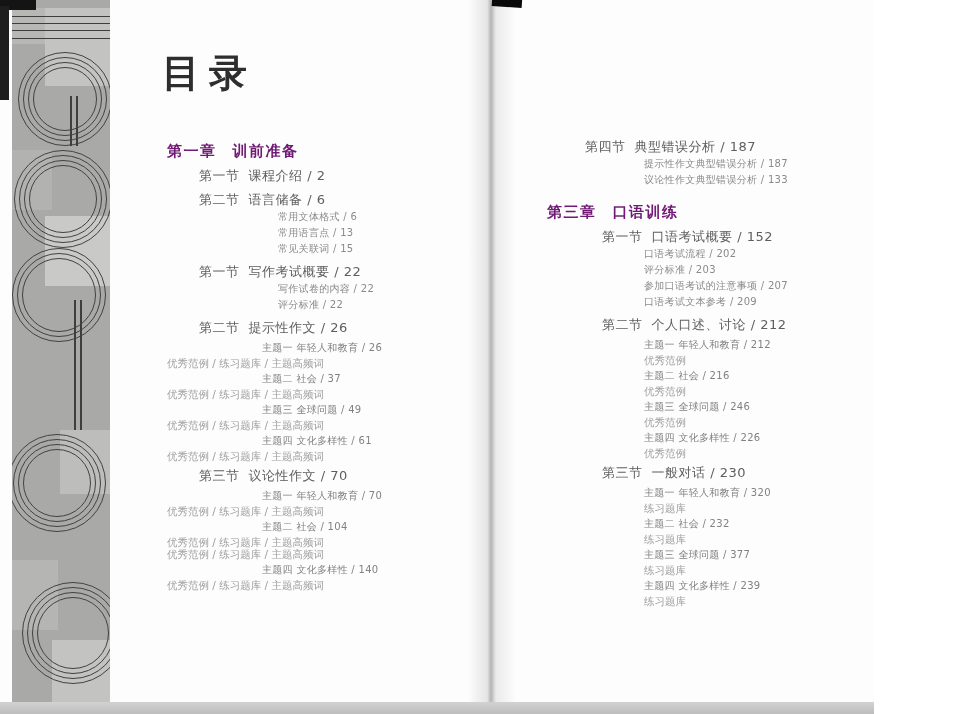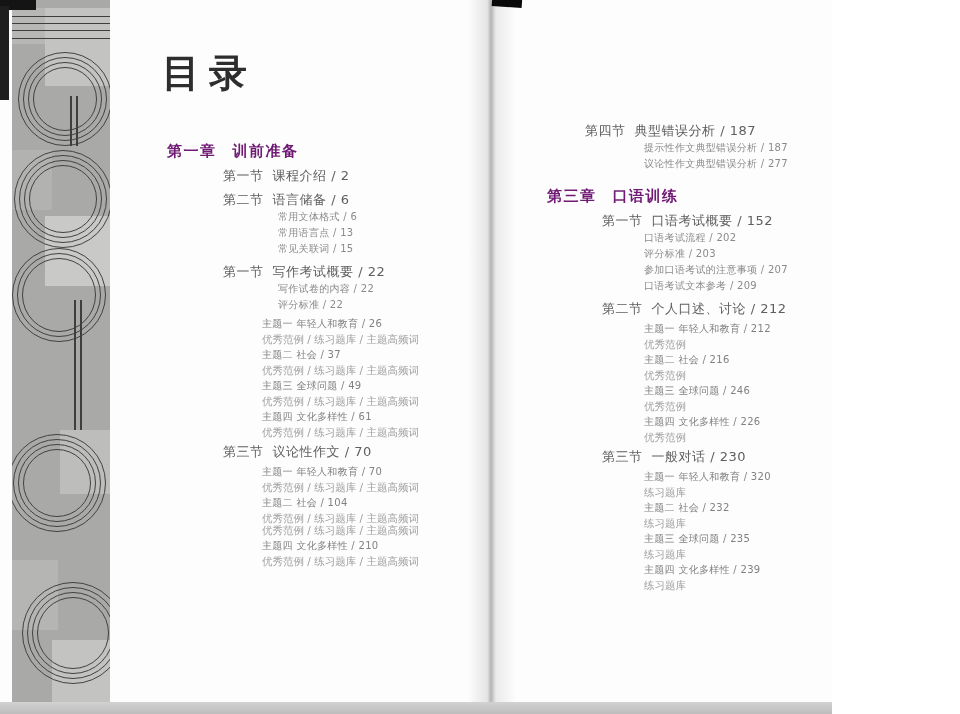--- a/index.html
+++ b/index.html
@@ -1,17 +1,17 @@
 <!DOCTYPE html>
 <html><head>
 <meta charset="utf-8">
 <style>
   html,body{margin:0;padding:0;background:#ffffff;}
   .stage{position:relative;width:832px;height:714px;background:#fdfdfd;overflow:hidden;
-         font-family:"DejaVu Sans",sans-serif;}
+         font-family:"DejaVu Sans",sans-serif;padding-left:42px;}
 
   
   .corner-tl{position:absolute;left:0;top:0;width:36px;height:10px;background:#141414;}
   .edge-left{position:absolute;left:0;top:6px;width:9px;height:94px;background:#1e1e1e;}
   .gutter-wedge{position:absolute;left:492px;top:-4px;width:30px;height:11px;background:#0a0a0a;transform:rotate(4deg);}
   .bottom-strip{position:absolute;left:0;top:702px;width:960px;height:12px;
                 background:linear-gradient(180deg,#d2d2d2,#bdbdbd);}
 
   
   .spine{position:absolute;left:12px;top:0;width:98px;height:703px;background:#a9a9a8;overflow:hidden;}
@@ -33,30 +33,30 @@
   
   .gutter{position:absolute;left:468px;top:0;width:48px;height:703px;
           background:linear-gradient(90deg, rgba(150,150,150,0) 0%, rgba(140,140,140,0.22) 40%,
                       rgba(120,120,120,0.55) 48%, rgba(150,150,150,0.18) 58%, rgba(170,170,170,0) 100%);}
 
   
   .toc-title{position:absolute;left:162px;top:48px;font-size:38px;font-weight:900;color:#2e2e2e;
              letter-spacing:9px;font-family:"DejaVu Sans",sans-serif;}
   .toc{position:absolute;}
   .left-toc{left:167px;top:142px;width:312px;}
-  .right-toc{left:547px;top:122px;width:350px;}
+  .right-toc{left:547px;top:138px;width:350px;}
   .row{white-space:nowrap;}
   .toc > .row:first-child{margin-top:0;}
   .ch-row{font-size:15px;font-weight:bold;color:#701a75;margin-top:14px;height:20px;letter-spacing:1.5px;}
   .ch-label{margin-right:16px;}
-  .sec-row{font-size:13px;color:#5e5e5e;margin-top:5px;height:19px;margin-left:56px;letter-spacing:0.5px;}
+  .sec-row{font-size:13px;color:#5e5e5e;margin-top:5px;height:19px;margin-left:32px;letter-spacing:0.5px;}
   .sec-label{margin-right:9px;}
   .item-row{font-size:10px;color:#8a8a8a;height:16px;margin-left:111px;letter-spacing:0.3px;}
   .item-row.theme{margin-left:95px;margin-top:3px;color:#818181;}
-  .note-row{font-size:10.5px;color:#9d9d9d;height:12px;margin-left:95px;}
+  .note-row{font-size:10.5px;color:#9d9d9d;height:12px;}
   .right-toc .sec-row{margin-left:55px;}
   .right-toc .sec-row.cont{margin-left:38px;}
   .right-toc .item-row{margin-left:97px;}
   .right-toc .item-row.theme{margin-left:97px;}
   .right-toc .note-row{margin-left:97px;}
 </style>
 </head>
 <body>
 
 <div class="stage">
@@ -108,64 +108,65 @@
   <div class="toc left-toc" id="left-toc">
       <div class="row ch-row"><span class="ch-label">第一章</span><span class="ch-title">训前准备</span></div>
       <div class="row sec-row"><span class="sec-label">第一节</span><span class="sec-title">课程介绍 / 2</span></div>
       <div class="row sec-row"><span class="sec-label">第二节</span><span class="sec-title">语言储备 / 6</span></div>
       <div class="row item-row"><span class="item-text">常用文体格式 / 6</span></div>
       <div class="row item-row"><span class="item-text">常用语言点 / 13</span></div>
       <div class="row item-row"><span class="item-text">常见关联词 / 15</span></div>
       <div class="row sec-row"><span class="sec-label">第一节</span><span class="sec-title">写作考试概要 / 22</span></div>
       <div class="row item-row"><span class="item-text">写作试卷的内容 / 22</span></div>
       <div class="row item-row"><span class="item-text">评分标准 / 22</span></div>
+      <div class="row sec-row"><span class="sec-label">第二节</span><span class="sec-title">提示性作文 / 26</span></div>
       <div class="row item-row theme"><span class="item-text">主题一 年轻人和教育 / 26</span></div>
       <div class="row note-row"><span class="note-text">优秀范例 / 练习题库 / 主题高频词</span></div>
       <div class="row item-row theme"><span class="item-text">主题二 社会 / 37</span></div>
       <div class="row note-row"><span class="note-text">优秀范例 / 练习题库 / 主题高频词</span></div>
       <div class="row item-row theme"><span class="item-text">主题三 全球问题 / 49</span></div>
       <div class="row note-row"><span class="note-text">优秀范例 / 练习题库 / 主题高频词</span></div>
       <div class="row item-row theme"><span class="item-text">主题四 文化多样性 / 61</span></div>
       <div class="row note-row"><span class="note-text">优秀范例 / 练习题库 / 主题高频词</span></div>
       <div class="row sec-row"><span class="sec-label">第三节</span><span class="sec-title">议论性作文 / 70</span></div>
       <div class="row item-row theme"><span class="item-text">主题一 年轻人和教育 / 70</span></div>
       <div class="row note-row"><span class="note-text">优秀范例 / 练习题库 / 主题高频词</span></div>
       <div class="row item-row theme"><span class="item-text">主题二 社会 / 104</span></div>
       <div class="row note-row"><span class="note-text">优秀范例 / 练习题库 / 主题高频词</span></div>
       <div class="row note-row"><span class="note-text">优秀范例 / 练习题库 / 主题高频词</span></div>
-      <div class="row item-row theme"><span class="item-text">主题四 文化多样性 / 210</span></div>
+      <div class="row item-row theme"><span class="item-text">主题四 文化多样性 / 140</span></div>
       <div class="row note-row"><span class="note-text">优秀范例 / 练习题库 / 主题高频词</span></div>
     </div>
 
   <div class="gutter"></div>
   <div class="toc right-toc" id="right-toc">
       <div class="row sec-row cont"><span class="sec-label">第四节</span><span class="sec-title">典型错误分析 / 187</span></div>
       <div class="row item-row"><span class="item-text">提示性作文典型错误分析 / 187</span></div>
-      <div class="row item-row"><span class="item-text">议论性作文典型错误分析 / 277</span></div>
+      <div class="row item-row"><span class="item-text">议论性作文典型错误分析 / 133</span></div>
       <div class="row ch-row"><span class="ch-label">第三章</span><span class="ch-title">口语训练</span></div>
       <div class="row sec-row"><span class="sec-label">第一节</span><span class="sec-title">口语考试概要 / 152</span></div>
       <div class="row item-row"><span class="item-text">口语考试流程 / 202</span></div>
       <div class="row item-row"><span class="item-text">评分标准 / 203</span></div>
       <div class="row item-row"><span class="item-text">参加口语考试的注意事项 / 207</span></div>
       <div class="row item-row"><span class="item-text">口语考试文本参考 / 209</span></div>
       <div class="row sec-row"><span class="sec-label">第二节</span><span class="sec-title">个人口述、讨论 / 212</span></div>
       <div class="row item-row theme"><span class="item-text">主题一 年轻人和教育 / 212</span></div>
       <div class="row note-row"><span class="note-text">优秀范例</span></div>
       <div class="row item-row theme"><span class="item-text">主题二 社会 / 216</span></div>
       <div class="row note-row"><span class="note-text">优秀范例</span></div>
       <div class="row item-row theme"><span class="item-text">主题三 全球问题 / 246</span></div>
       <div class="row note-row"><span class="note-text">优秀范例</span></div>
       <div class="row item-row theme"><span class="item-text">主题四 文化多样性 / 226</span></div>
       <div class="row note-row"><span class="note-text">优秀范例</span></div>
       <div class="row sec-row"><span class="sec-label">第三节</span><span class="sec-title">一般对话 / 230</span></div>
       <div class="row item-row theme"><span class="item-text">主题一 年轻人和教育 / 320</span></div>
       <div class="row note-row"><span class="note-text">练习题库</span></div>
       <div class="row item-row theme"><span class="item-text">主题二 社会 / 232</span></div>
       <div class="row note-row"><span class="note-text">练习题库</span></div>
-      <div class="row item-row theme"><span class="item-text">主题三 全球问题 / 235</span></div>
+      <div class="row item-row theme"><span class="item-text">主题三 全球问题 / 377</span></div>
       <div class="row note-row"><span class="note-text">练习题库</span></div>
       <div class="row item-row theme"><span class="item-text">主题四 文化多样性 / 239</span></div>
       <div class="row note-row"><span class="note-text">练习题库</span></div>
     </div>
 
   <div class="corner-tl"></div>
   <div class="edge-left"></div>
   <div class="gutter-wedge"></div>
   <div class="bottom-strip"></div>
 </div>

